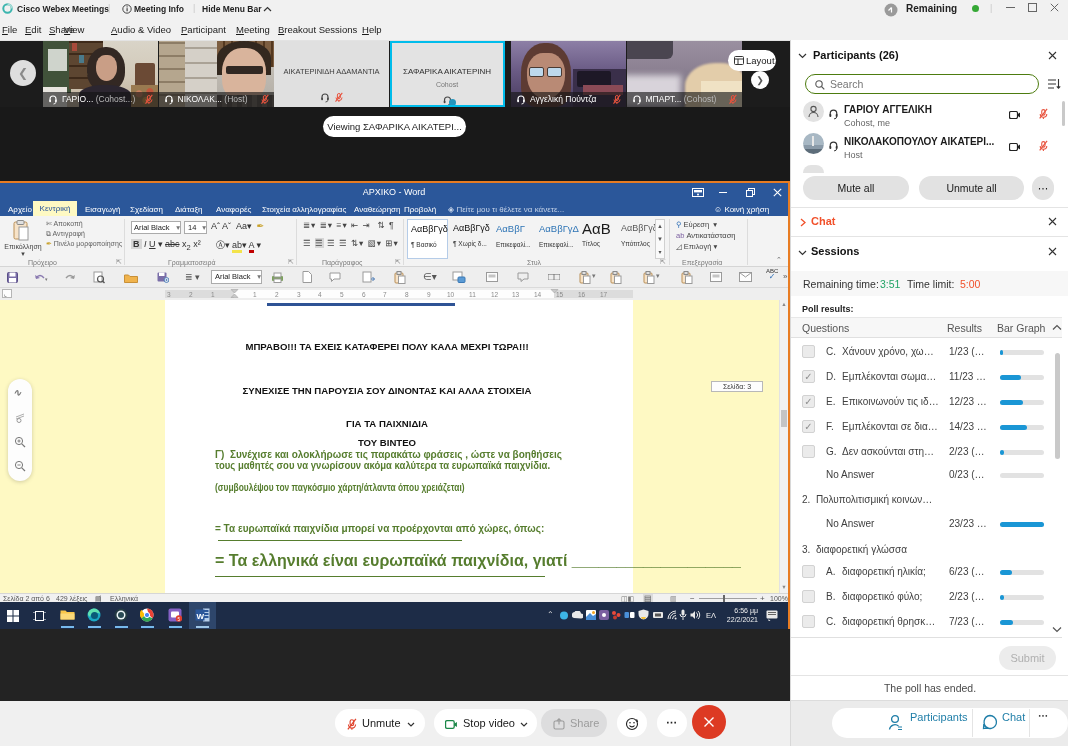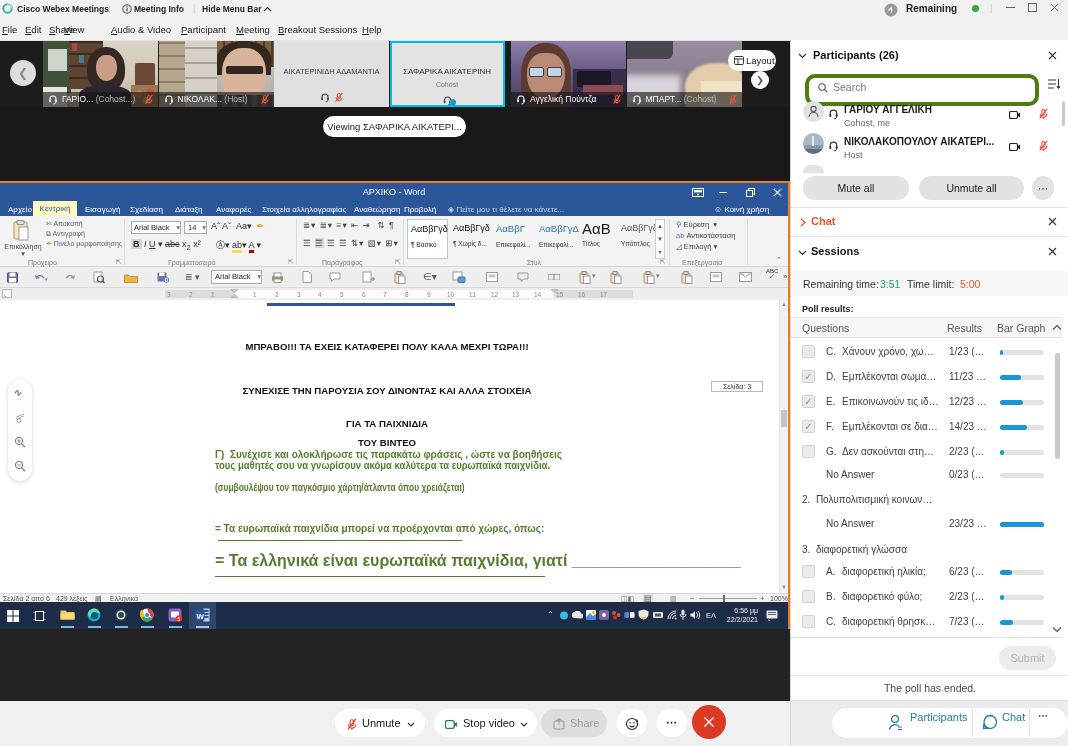--- a/index.html
+++ b/index.html
@@ -21,21 +21,21 @@
 
 #share{position:absolute;left:0;top:181px;width:790px;height:448px;background:#e9e9e9;border-top:2px solid #e87c22;border-right:2px solid #e87c22;}
 #wtitle{position:absolute;left:0;top:0;width:788px;height:21px;background:#2b579a;color:#fff;font-size:9px;}
 #wtabs{position:absolute;left:0;top:21px;width:788px;height:12px;background:#2b579a;color:#fff;font-size:8px;}
 .wtab{position:absolute;top:0;height:12px;line-height:12px;}
 #ribbon{position:absolute;left:0;top:33px;width:788px;height:51px;background:#f3f3f3;border-bottom:1px solid #d5d5d5;font-size:7px;color:#444;}
 .glabel{position:absolute;top:43px;color:#7a7a7a;font-size:7px;}
 .gsep{position:absolute;top:3px;height:46px;width:1px;background:#dcdcdc;}
 #qat{position:absolute;left:0;top:84px;width:788px;height:21px;background:#eeeeee;border-bottom:1px solid #dadada;}
 #ruler{position:absolute;left:0;top:105px;width:788px;height:12px;background:#eeeeee;font-size:6.5px;color:#8a8a8a;}
-#docarea{position:absolute;left:0;top:117px;width:788px;height:293px;background:#ffffff;overflow:hidden;}
+#docarea{position:absolute;left:0;top:117px;width:788px;height:293px;background:#fef9c3;overflow:hidden;}
 #page{position:absolute;left:165px;top:0;width:468px;height:293px;background:#fff;}
 #wstatus{position:absolute;left:0;top:410px;width:788px;height:9px;background:#f1f1f1;border-top:1px solid #d6d6d6;font-size:7.5px;color:#555;}
 #taskbar{position:absolute;left:0;top:419px;width:788px;height:27px;background:#1d2c47;}
 
 #bstage{position:absolute;left:0;top:629px;width:790px;height:72px;background:#232323;}
 #ctrlbar{position:absolute;left:0;top:701px;width:790px;height:45px;background:#f0f0f0;}
 .pill{position:absolute;top:8px;height:28px;background:#fff;border-radius:14px;font-size:11px;color:#1a1a1a;}
 
 #panel{position:absolute;left:790px;top:40px;width:278px;height:706px;background:#fff;border-left:1px solid #d8d8d8;font-size:10px;color:#222;}
 .phead{font-weight:bold;font-size:11px;color:#111;}
@@ -628,21 +628,21 @@
  </div>
 </div>
 <div id="panel">
  <svg class="abs" style="left:7px;top:13px" width="9" height="6" viewBox="0 0 9 6">
       <path d="M1 1 L4.5 4.5 L8 1" fill="none" stroke="#333" stroke-width="1.2"></path>
     </svg>
  <span class="abs phead" style="left:22px;top:9px">Participants (26)</span>
  <svg class="abs" style="left:257px;top:11px" width="9" height="9" viewBox="0 0 9 9">
       <path d="M1 1 L8 8 M8 1 L1 8" stroke="#333" stroke-width="1.1"></path>
     </svg>
- <div class="abs" style="left:14px;top:34px;width:234px;height:32px;border:4px solid #4d7c0f;border-radius:10px">
+ <div class="abs" style="left:14px;top:34px;width:234px;height:20px;border:1px solid #4d7c0f;border-radius:10px">
   <svg class="abs" style="left:9px;top:5px" width="10" height="10" viewBox="0 0 10 10">
         <circle cx="4" cy="4" r="3.2" fill="none" stroke="#555" stroke-width="1.1"></circle>
         <line x1="6.5" y1="6.5" x2="9.3" y2="9.3" stroke="#555" stroke-width="1.1"></line>
       </svg>
   <span class="abs" style="left:24px;top:3px;color:#767676;font-size:10.5px">Search</span>
  </div>
  <svg class="abs" style="left:256px;top:37px" width="14" height="14" viewBox="0 0 14 14">
       <path d="M1 3 h8 M1 7 h8 M1 11 h6" stroke="#333" stroke-width="1.1"></path>
       <path d="M11.5 2 V11 M9.8 9.3 L11.5 11.2 L13.2 9.3" fill="none" stroke="#333" stroke-width="1.1"></path>
     </svg>

